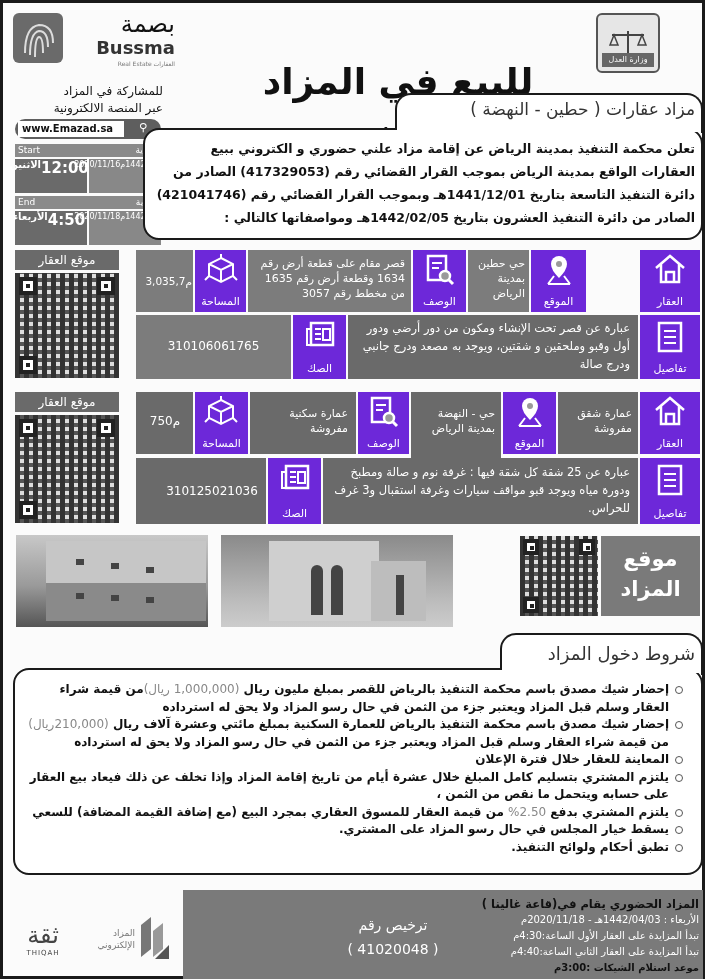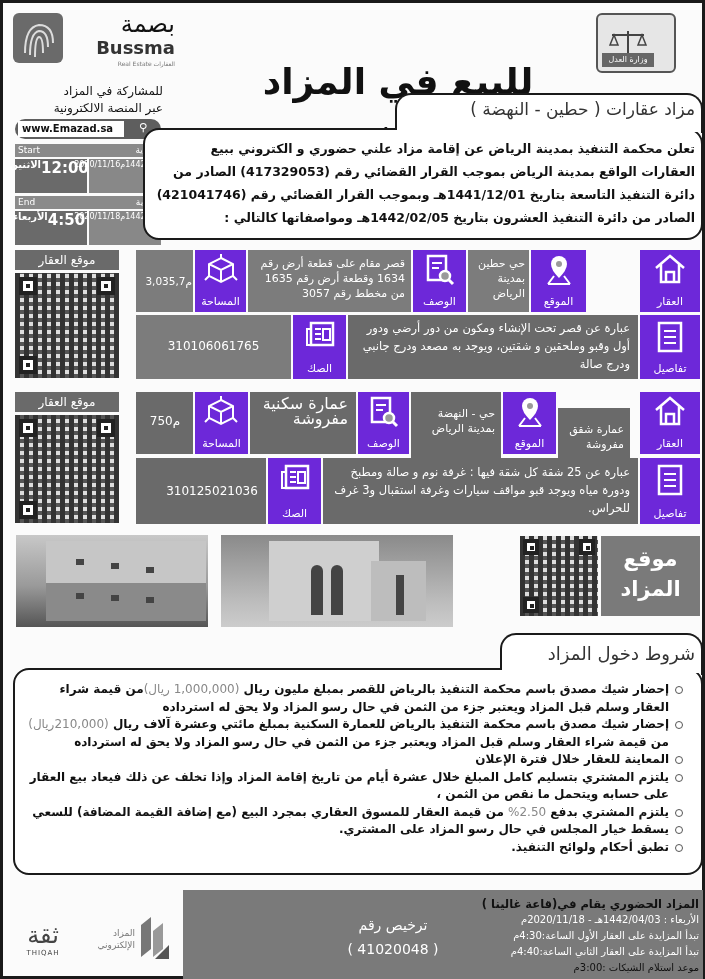--- a/index.html
+++ b/index.html
@@ -3,21 +3,21 @@
 <meta charset="utf-8">
 <style>
   * { box-sizing: border-box; margin: 0; padding: 0; }
   html, body { width: 705px; height: 979px; background: #fff; overflow: hidden; }
   body { font-family: "DejaVu Sans", sans-serif; color: #111; position: relative; }
   .page { position: absolute; left: 0; top: 0; width: 705px; height: 979px; border: 3px solid #1a1a1a; background: #fbfbfb; }
   .abs { position: absolute; }
   .rtl { direction: rtl; }
 
   
-  .ministry-logo { left: 593px; top: 10px; width: 80px; height: 60px; border: 2px solid #555; border-radius: 6px; background: #e6e6e6; }
+  .ministry-logo { left: 593px; top: 10px; width: 64px; height: 60px; border: 2px solid #555; border-radius: 6px; background: #e6e6e6; }
   .ministry-logo .scale { position:absolute; left: 10px; top: 14px; width: 40px; height: 28px; }
   .ministry-logo .band { position:absolute; left: 4px; bottom: 4px; width: 52px; height: 14px; background:#666; color:#fff; font-size:8px; text-align:center; line-height:14px; }
   .main-title { left: 205px; top: 14px; width: 380px; height: 50px; font-size: 36px; font-weight: bold; text-align: center; line-height: 50px; margin-top: 40px; }
   .bussma-logo { left: 10px; top: 10px; width: 50px; height: 50px; background: #6a6a6a; border-radius: 6px; }
   .bussma-ar { left: 80px; top: 8px; width: 92px; font-size: 24px; text-align: right; line-height: 26px; }
   .bussma-en { left: 70px; top: 34px; width: 102px; font-size: 18px; font-weight: bold; text-align: right; color: #333; }
   .bussma-sub { left: 70px; top: 57px; width: 102px; font-size: 6px; text-align: right; color: #777; }
 
   .participate { left: 10px; top: 80px; width: 150px; font-size: 12px; text-align: right; line-height: 17px; }
   .search-bar { left: 12px; top: 116px; width: 146px; height: 20px; background: #5e5e5e; border-radius: 10px; }
@@ -68,21 +68,21 @@
   .cond-list li { position: relative; padding-right: 16px; }
   .cond-list li::before { content: ""; position:absolute; right: 2px; top: 5px; width: 6px; height: 6px; border: 1.5px solid #555; border-radius: 50%; }
   .gray { color: #888; font-weight: normal; }
 
   
   .footer-bar { left: 180px; top: 887px; width: 520px; height: 92px; background: #7a7a7a; }
   .phones { left: 198px; top: 893px; width: 120px; font-size: 15px; color:#fff; letter-spacing: 2px; line-height: 19px; font-family: "DejaVu Sans Mono", monospace; }
   .license { left: 330px; top: 910px; width: 120px; color: #fff; font-size: 14px; text-align: center; line-height: 24px; }
   .hall { left: 470px; top: 893px; width: 226px; color:#fff; text-align:right; font-size: 10px; line-height: 16px; }
   .hall .h1 { font-size: 11.5px; font-weight: bold; color: #111; }
-  .hall .last { font-weight:normal; color:#111; }
+  .hall .last { font-weight:bold; color:#111; }
   .emazad-logo { left: 90px; top: 910px; width: 80px; height: 50px; }
   .thiqah { left: 10px; top: 918px; width: 60px; height: 50px; }
 </style>
 </head>
 <body>
 
 <div class="page">
 
   <div class="abs ministry-logo">
     <svg class="scale" viewBox="0 0 40 28">
@@ -239,21 +239,21 @@
       <div class="fp" style="right:4px; top:4px;"></div>
       <div class="fp" style="left:4px; bottom:4px;"></div>
   </div>
 
   <div class="tile light" style="left:637px; top:389px; width:60px; height:62px;">
     <svg style="left:14px; top:4px;" width="32" height="30" viewBox="0 0 32 30">
         <path d="M2 14 L16 2 L30 14 M7 10 V28 H25 V10 M12 28 V18 H20 V28" fill="none" stroke="#fff" stroke-width="2.5"></path>
       </svg>
     <div class="lbl">العقار</div>
   </div>
-  <div class="tile dark" style="left:555px; top:405px; width:72px; height:62px;">
+  <div class="tile dark" style="left:555px; top:389px; width:80px; height:62px;">
     <div class="txt rtl" style="right:6px; top:14px; width:70px;">عمارة شقق مفروشة</div>
   </div>
   <div class="tile light" style="left:500px; top:389px; width:53px; height:62px;">
     <svg style="left:12px; top:4px;" width="30" height="32" viewBox="0 0 30 32">
         <path d="M15 2 A8 8 0 0 1 23 10 Q23 16 15 24 Q7 16 7 10 A8 8 0 0 1 15 2 Z" fill="#fff"></path>
         <circle cx="15" cy="10" r="3" fill="#9a9a9a"></circle>
         <path d="M4 30 L10 22 M26 30 L20 22 M4 30 H26" stroke="#fff" stroke-width="2" fill="none"></path>
       </svg>
     <div class="lbl">الموقع</div>
   </div>
@@ -264,21 +264,21 @@
     <svg style="left:11px; top:4px;" width="30" height="32" viewBox="0 0 30 32">
         <rect x="3" y="2" width="18" height="24" fill="none" stroke="#fff" stroke-width="2.5"></rect>
         <line x1="7" y1="9" x2="17" y2="9" stroke="#fff" stroke-width="2"></line>
         <line x1="7" y1="14" x2="14" y2="14" stroke="#fff" stroke-width="2"></line>
         <circle cx="20" cy="22" r="5" fill="#9a9a9a" stroke="#fff" stroke-width="2.5"></circle>
         <line x1="24" y1="26" x2="28" y2="30" stroke="#fff" stroke-width="3"></line>
       </svg>
     <div class="lbl">الوصف</div>
   </div>
   <div class="tile dark" style="left:247px; top:389px; width:106px; height:62px;">
-    <div class="txt rtl" style="right:8px; top:4px; width:94px; font-size:16px;">عمارة سكنية مفروشة</div>
+    <div class="txt rtl" style="right:8px; top:14px; width:94px; font-size:11px;">عمارة سكنية مفروشة</div>
   </div>
   <div class="tile light" style="left:192px; top:389px; width:53px; height:62px;">
     <svg style="left:8px; top:4px;" width="36" height="32" viewBox="0 0 36 32">
         <path d="M18 4 L30 10 L30 22 L18 28 L6 22 L6 10 Z M6 10 L18 16 L30 10 M18 16 V28" fill="none" stroke="#fff" stroke-width="2"></path>
         <path d="M18 0 V4 M2 26 L6 22 M34 26 L30 22" stroke="#fff" stroke-width="2"></path>
       </svg>
     <div class="lbl">المساحة</div>
   </div>
   <div class="tile dark" style="left:133px; top:389px; width:57px; height:62px;">
     <div class="txt" style="left:4px; top:22px; width:50px; font-size:12px; text-align:center;">750م</div>

